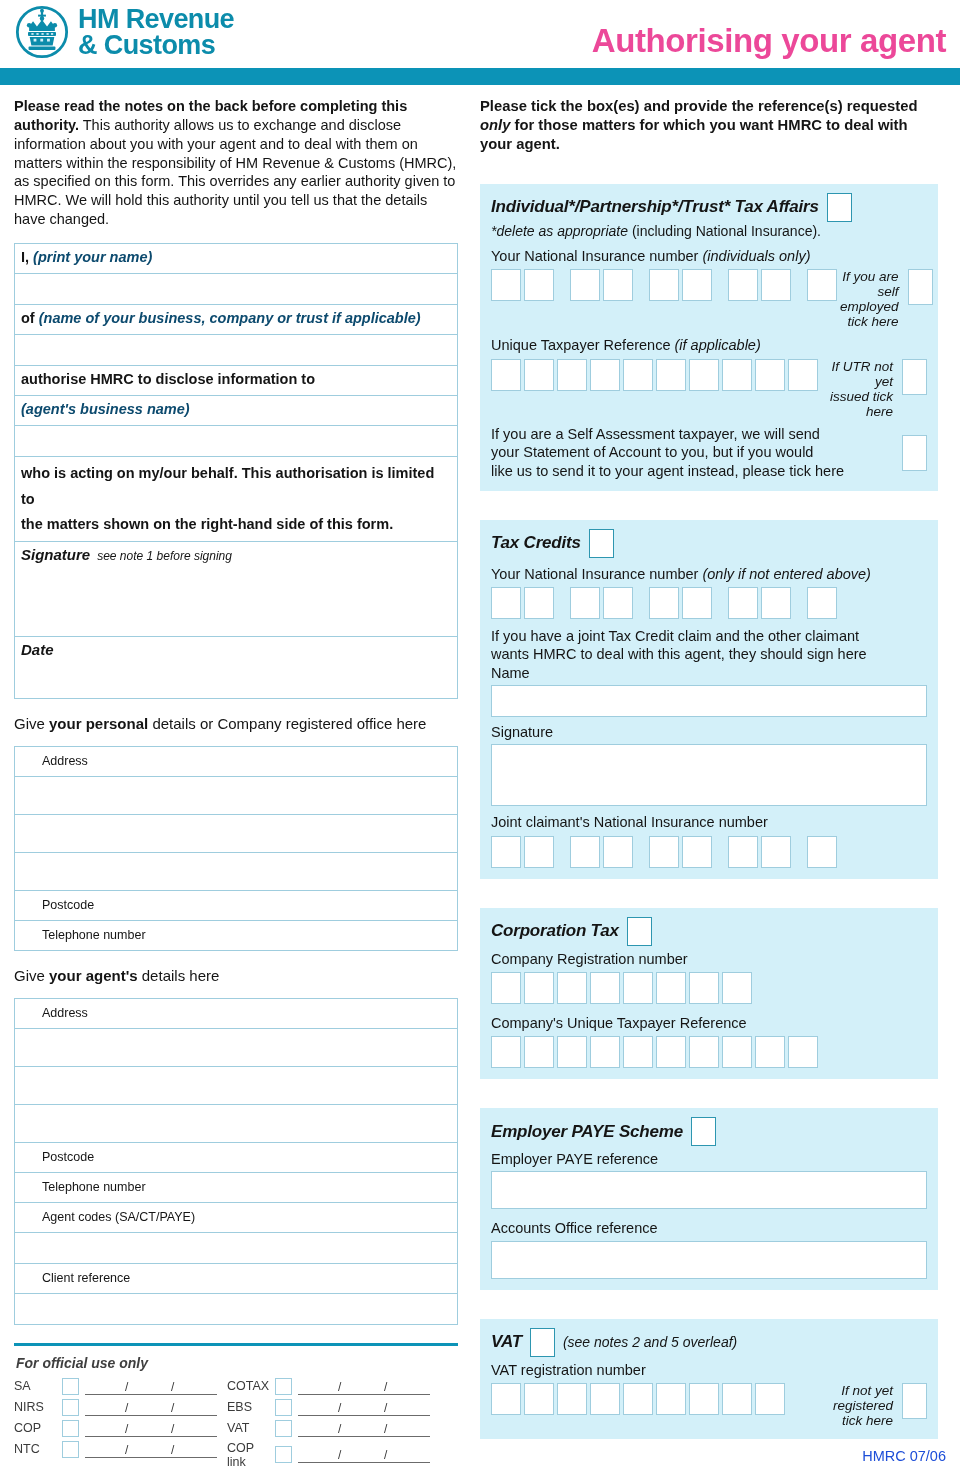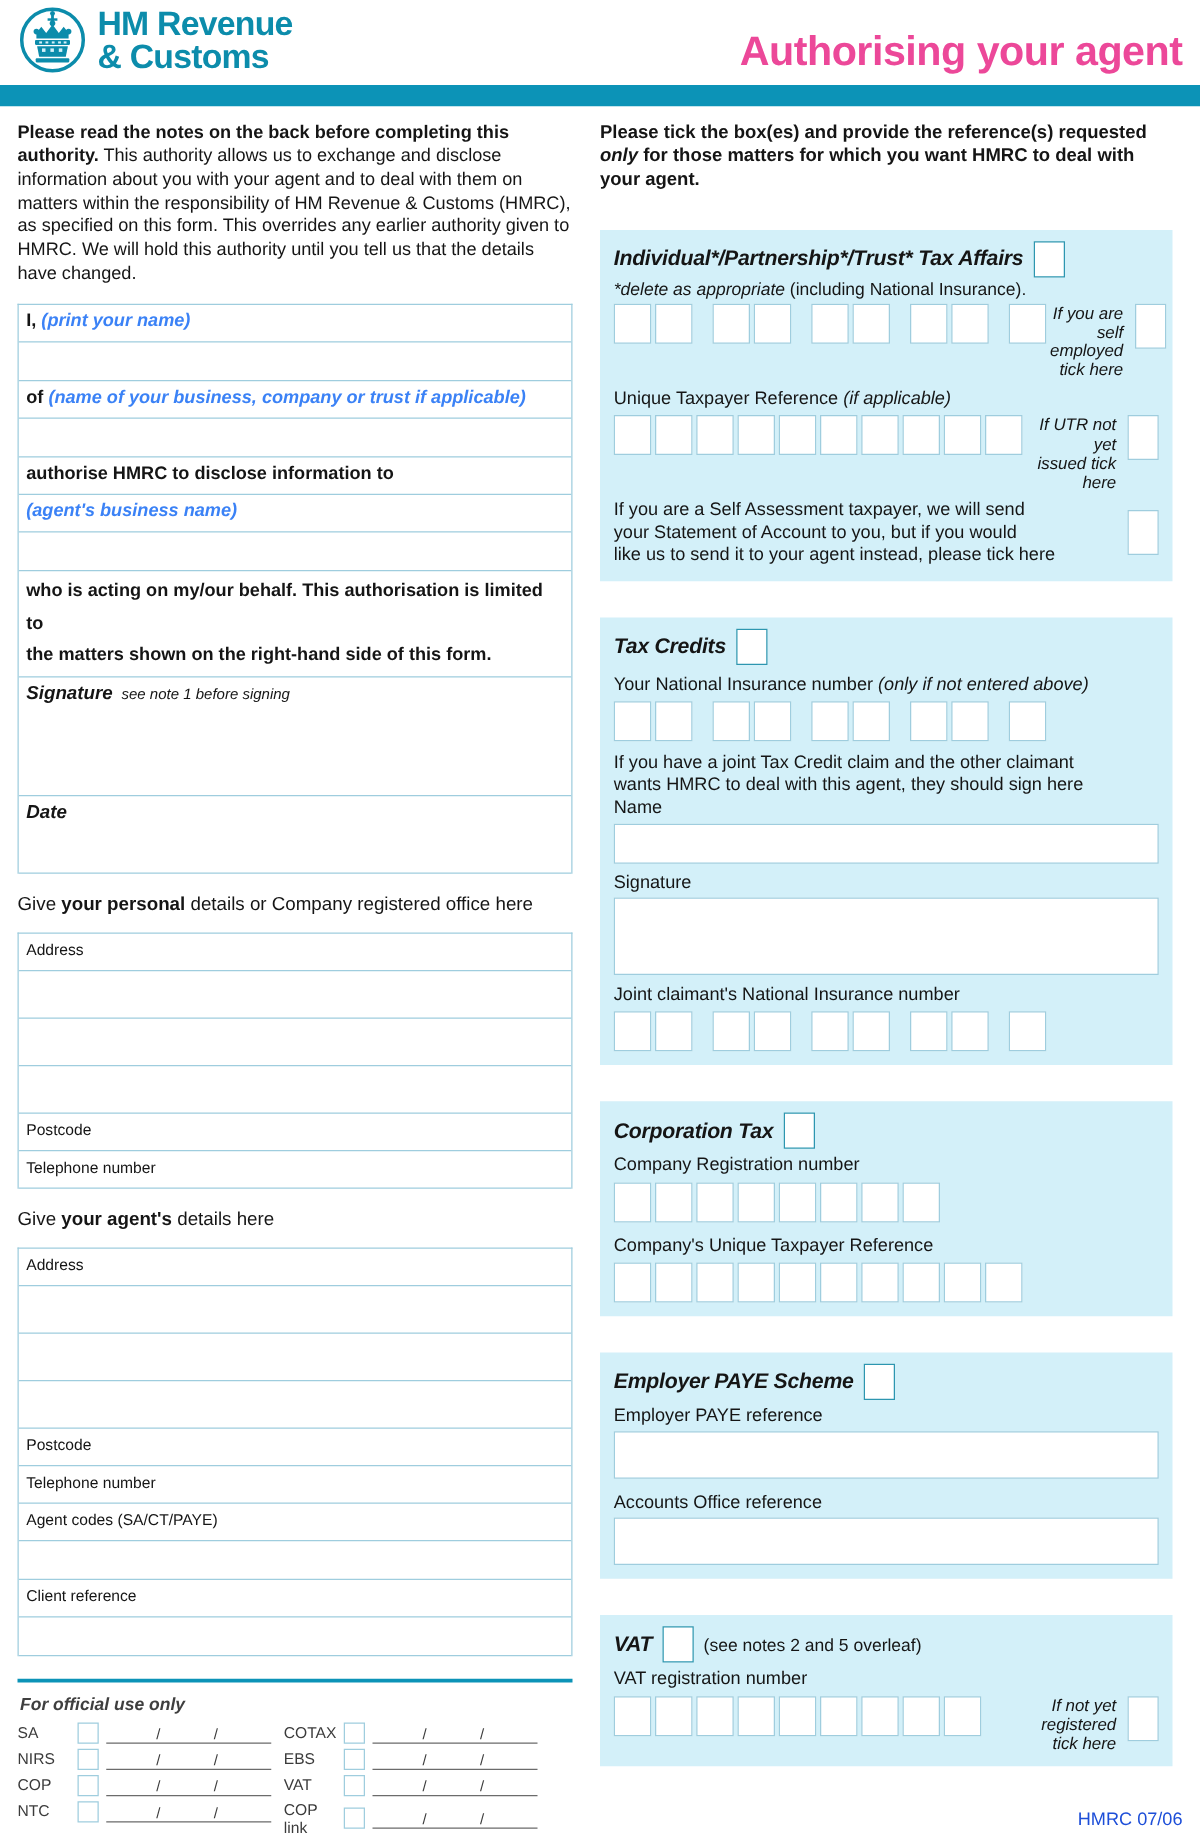--- a/index.html
+++ b/index.html
@@ -48,22 +48,22 @@
     border-bottom:1px solid #9FCDDE;
     min-height:30px; padding:4px 6px 3px 6px;
     font-size:14.5px; line-height:1.25;
   }
   .frow.tall  { min-height:38px; }
   .frow.blank { min-height:31px; }
   .frow.sig   { min-height:95px; }
   .frow.date  { min-height:62px; }
   .frow.two   { min-height:62px; line-height:1.75; }
   .lbl-bold { font-weight:bold; }
-  .hint { color:#3b82f6; font-style:italic; font-weight:bold; }
-  .small-lbl { font-size:12.5px; }
+  .hint { color:#0c4a6e; font-style:italic; font-weight:bold; }
+  .small-lbl { font-size:12.5px;margin-left:21px; }
   .sig-label { font-weight:bold; font-style:italic; font-size:15px; }
   .sig-note { font-style:italic; font-size:12px; margin-left:7px; }
   .section-head { font-size:15px; margin:16px 0 4px 0; }
   .section-head b { font-weight:bold; }
 
   
   .official-rule { border-top:3px solid #0C93B7; margin-top:18px; }
   .official-title { font-style:italic; font-weight:bold; font-size:14px; color:#3f3f3f; margin:9px 0 7px 2px; }
   .official-grid { display:flex; gap:10px; }
   .ouse-col { display:flex; flex-direction:column; gap:4px; }
@@ -91,21 +91,21 @@
   .gap { width:10px; flex:none; }
   .side-note {
     font-style:italic; font-size:13.5px; line-height:1.12; text-align:right;
     margin-left:auto; padding-right:6px; align-self:center;
   }
   .row-flex { display:flex; align-items:center; }
   .bigbox { border:1px solid #9FCDDE; background:#fff; }
   .namebox { height:32px; margin-top:3px; }
   .sigbox { height:62px; margin-top:3px; }
   .refbox { height:38px; margin-top:3px; }
-  .panel-note { font-size:14px; }
+  .panel-note { font-style:italic; font-size:14px; }
   .footer-code {
     position:absolute; right:14px; bottom:9px;
     font-size:14.5px; color:#1d4ed8;
   }
 </style>
 </head>
 <body>
 
 <div class="header">
   <div class="logo-wrap">
@@ -320,20 +320,24 @@
 
     <div class="panel">
       <div class="panel-title-row">
         <span class="panel-title">Individual*/Partnership*/Trust* Tax Affairs</span>
         <span class="tickbox"></span>
       </div>
       <div class="sub-italic">
         <i>*delete as appropriate</i><span> (including National Insurance).</span>
       </div>
 
+      <div class="plain" style="margin-top:8px">
+        <span>Your National Insurance number</span>
+        <i>(individuals only)</i>
+      </div>
       <div class="charbox-row">
         <span class="charbox"></span>
         <span class="charbox"></span>
         <span class="gap"></span>
         <span class="charbox"></span>
         <span class="charbox"></span>
         <span class="gap"></span>
         <span class="charbox"></span>
         <span class="charbox"></span>
         <span class="gap"></span>

